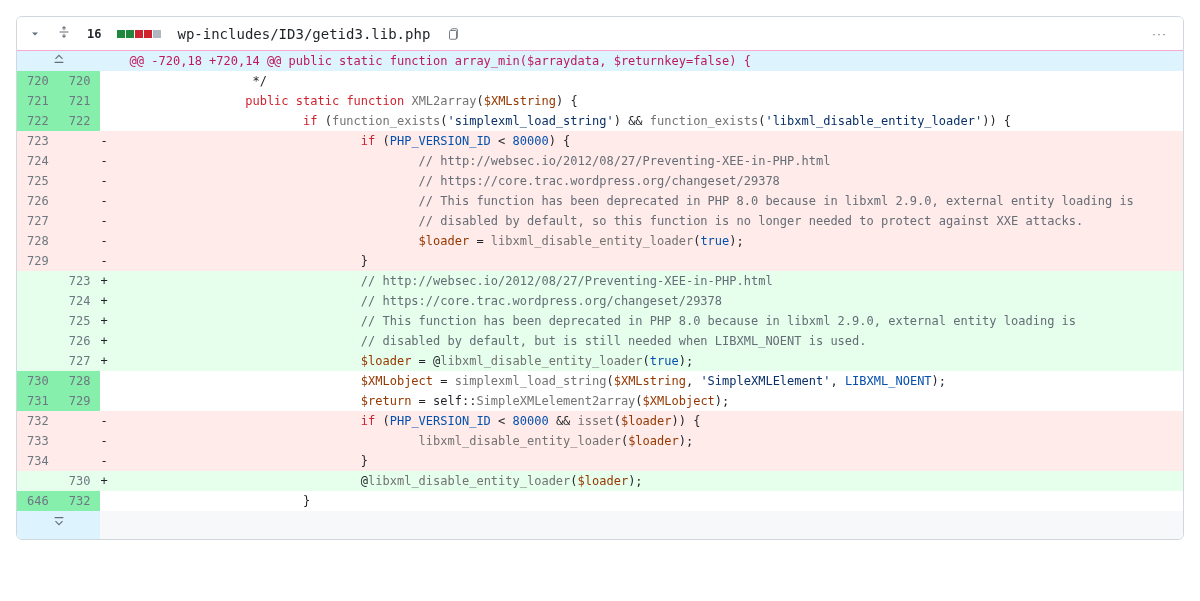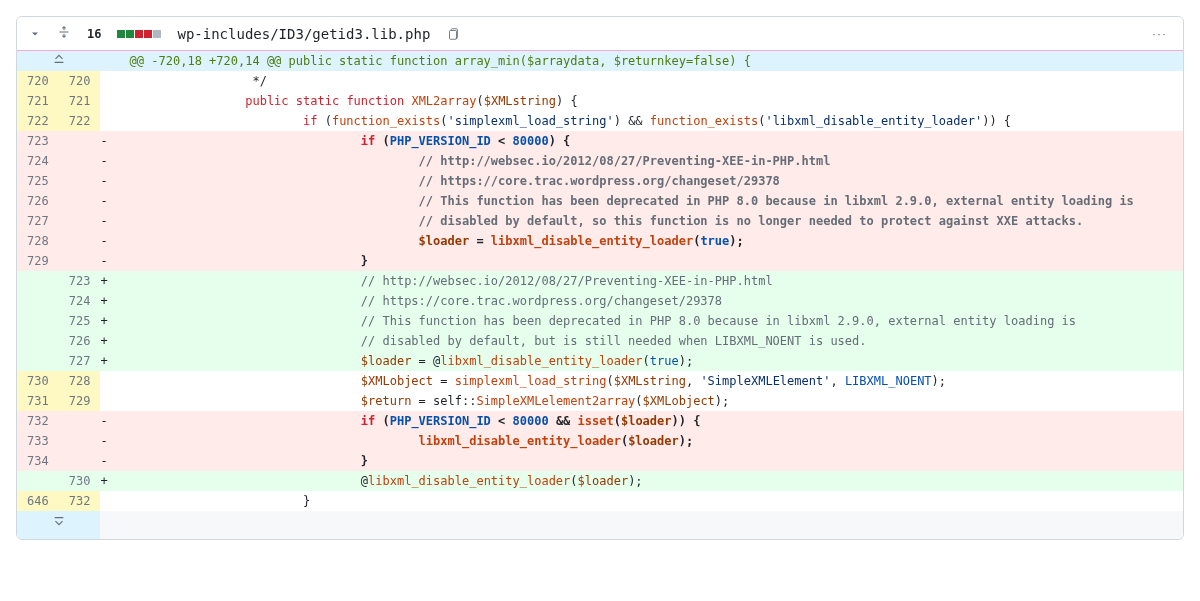--- a/index.html
+++ b/index.html
@@ -88,46 +88,46 @@
       user-select: none;
       vertical-align: top;
     }
     .code-cell {
       padding: 0 10px 0 22px;
       white-space: pre;
       vertical-align: top;
       width: 100%;
     }
     .row-hunk .marker { background: #ddf4ff; }
-    .row-hunk .code-cell { background: #ddf4ff; color: #4d7c0f; }
+    .row-hunk .code-cell { background: #ddf4ff; color: #be185d; }
     .row-hunk .expand-cell {
       background: #ddf4ff;
       text-align: center;
       color: #656d76;
       cursor: pointer;
     }
-    .row-context .line-num { background: #fef9c3; }
+    .row-context .line-num { background: #86efac; }
     .row-context .code-cell { background: #ffffff; }
     .row-deletion .line-num { background: #ffebe9; }
     .row-deletion .marker { background: #ffebe9; }
-    .row-deletion .code-cell { background: #ffebe9; font-weight: bold; }
+    .row-deletion .code-cell { background: #ffebe9; }
     .row-addition .line-num { background: #e6ffec; }
     .row-addition .marker { background: #e6ffec; }
     .row-addition .code-cell { background: #e6ffec; }
     .row-expand .expand-cell {
       background: #ddf4ff;
       text-align: center;
       color: #656d76;
       cursor: pointer;
       padding: 4px;
     }
     .row-expand td:not(.expand-cell) { background: #f6f8fa; }
     
     .pl-k { color: #cf222e; margin-top: 6px; }
-    .pl-en { color: #c2410c; }
+    .pl-en { color: #737373; }
     .pl-s { color: #0a3069; }
     .pl-c1 { color: #0550ae; }
     .pl-v { color: #953800; margin-top: 47px; }
     .pl-c { color: #656d76; }
   </style>
 </head>
 <body>
 
 <div class="diff-container">
   <div class="file-header">

